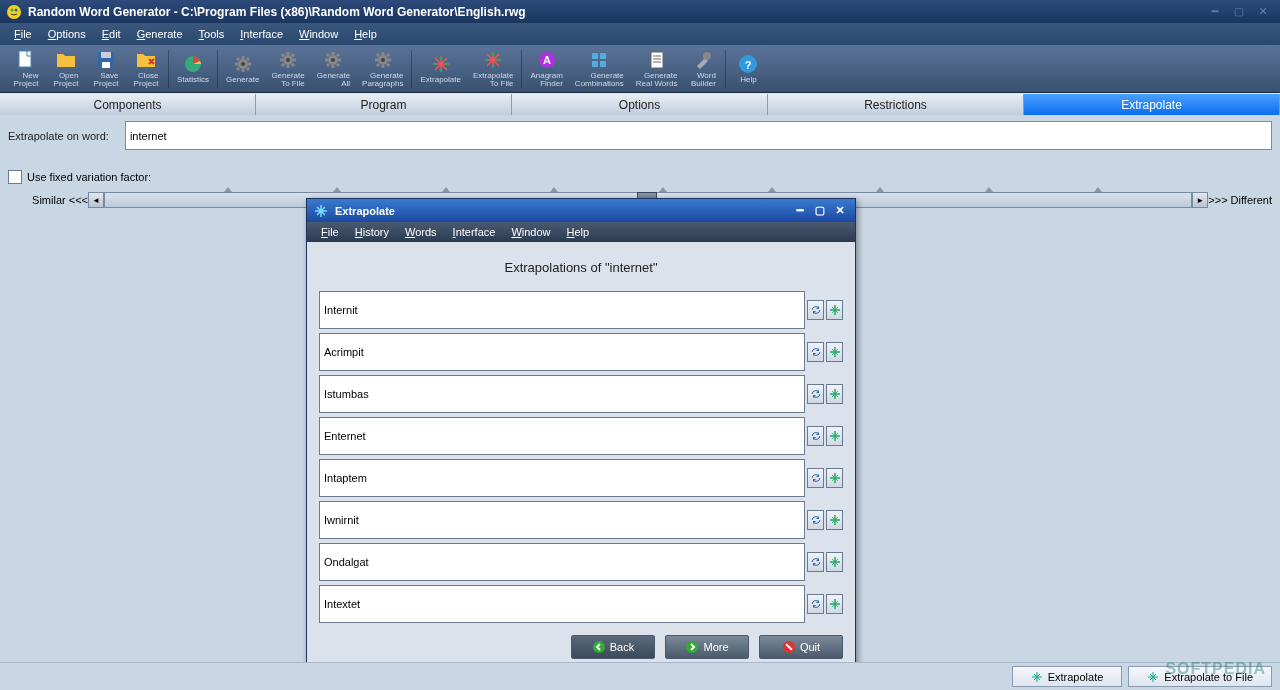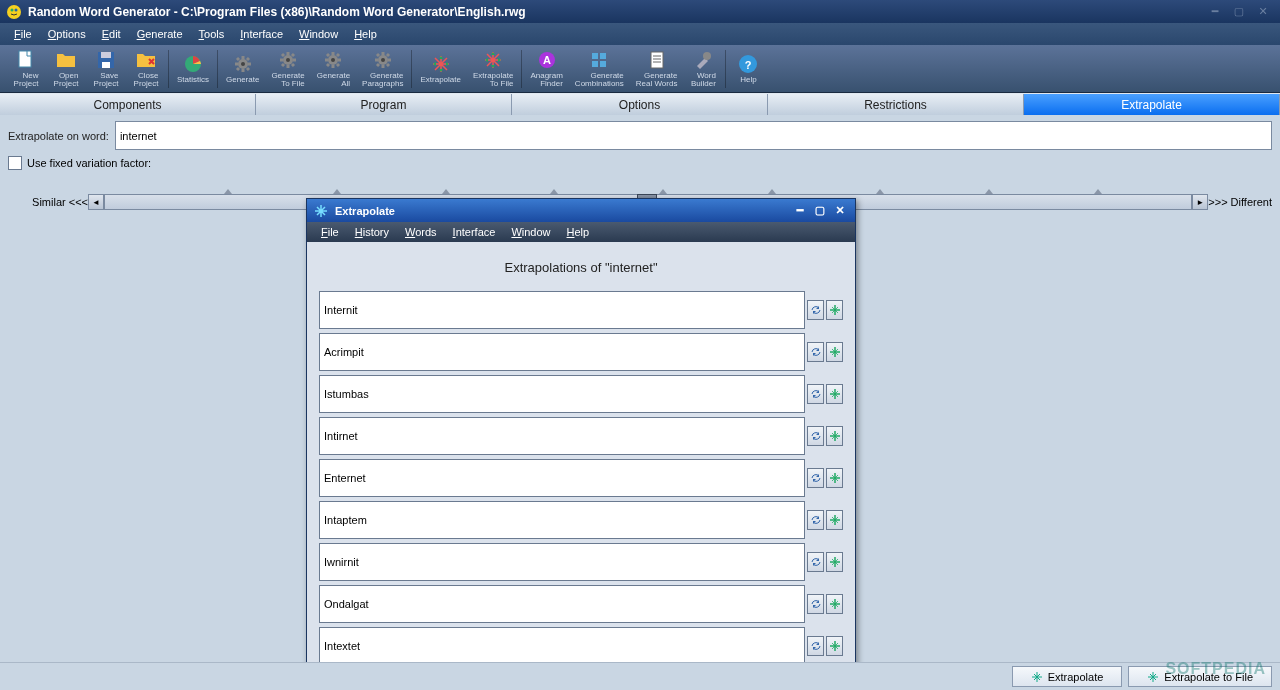--- a/index.html
+++ b/index.html
@@ -14,24 +14,24 @@
 .menubar-item:first-letter{text-decoration:underline}
 .toolbar{height:48px;background:linear-gradient(#5c7399,#38516f);display:flex;align-items:center;padding:2px 6px;gap:0;border-bottom:1px solid #1a2a40}
 .tool-btn{display:flex;flex-direction:column;align-items:center;justify-content:center;padding:2px 6px;min-width:40px;height:44px;cursor:pointer;color:#d0dae8;font-size:9px;border-radius:3px}
 .tool-icon{width:22px;height:22px;margin-bottom:1px}
 .tool-btn .lbl{line-height:8px;text-align:right;font-size:8px}
 .tool-sep{width:1px;height:38px;background:rgba(0,0,0,.3);margin:0 2px}
 .tabbar{height:22px;display:flex;background:#c9d6e3;border-top:1px solid #e0e8f0}
 .tab{flex:1;display:flex;align-items:center;justify-content:center;background:linear-gradient(#e8eef5,#c0cedd);border-right:1px solid #8a9ab0;cursor:pointer;font-size:12px;color:#222}
 .tab.active{background:linear-gradient(#4aa0ff,#0a6ef0);color:#fff}
 .content{padding:6px 8px}
-.row{display:flex;align-items:center;gap:6px;margin-bottom:6px}
+.row{display:flex;align-items:center;gap:16px;margin-bottom:20px}
 .row label{color:#222}
 input[type=text]{flex:1;height:29px;border:1px solid #7a8aa0;padding:0 4px;background:#fff}
-.chk{display:flex;align-items:center;gap:5px;margin-bottom:24px}
+.chk{display:flex;align-items:center;gap:5px;margin-bottom:8px}
 .chkbox{width:14px;height:14px;border:1px solid #6a7a90;background:#fff}
 .slider-row{display:flex;align-items:center;}
 .slider-label{width:80px;text-align:right}
 .slider-outer{flex:1;display:flex;align-items:center}
 .slider-btn{width:16px;height:16px;background:linear-gradient(#e0e6ee,#b8c4d4);border:1px solid #7a8aa0;display:flex;align-items:center;justify-content:center;cursor:pointer;font-size:8px}
 .slider-track{flex:1;height:16px;background:linear-gradient(#d8e0ea,#c0ccdc);border:1px solid #7a8aa0;position:relative}
 .slider-thumb{position:absolute;top:-1px;left:49%;width:20px;height:16px;background:linear-gradient(#8a96a8,#5a6678);border:1px solid #3a4658}
 .slider-tick{position:absolute;top:-6px;width:1px;height:1px;border-left:4px solid transparent;border-right:4px solid transparent;border-bottom:5px solid #8a96a8}
 .dialog{position:absolute;top:198px;left:306px;width:550px;border:1px solid #1a3560;box-shadow:2px 2px 6px rgba(0,0,0,.4);background:#dbe2ec}
 .dlg-title{height:23px;background:linear-gradient(#3a7ad0,#1a4aa0);color:#fff;display:flex;align-items:center;padding:0 6px;gap:6px;font-weight:bold;font-size:12px}
@@ -310,35 +310,20 @@
             </svg>
           </div>
           <div class="mini-btn">
             <svg width="12" height="12">
               <path d="M6 1v10M1 6h10" stroke="#2a6" stroke-width="1.5"></path>
               <path d="M3 3l6 6M9 3l-6 6" stroke="#2a6" stroke-width="0.8"></path>
             </svg>
           </div>
         </div>
         <div class="result-row">
-          <input class="result-input" value="Intirnet" style="">
-          <div class="mini-btn">
-            <svg width="12" height="12">
-              <path d="M2 6a4 4 0 0 1 7-2M10 6a4 4 0 0 1-7 2" stroke="#36a" fill="none"></path>
-              <path d="M9 2v3h-3M3 10v-3h3" fill="#36a"></path>
-            </svg>
-          </div>
-          <div class="mini-btn">
-            <svg width="12" height="12">
-              <path d="M6 1v10M1 6h10" stroke="#2a6" stroke-width="1.5"></path>
-              <path d="M3 3l6 6M9 3l-6 6" stroke="#2a6" stroke-width="0.8"></path>
-            </svg>
-          </div>
-        </div>
-        <div class="result-row">
           <input class="result-input" value="Enternet" style="">
           <div class="mini-btn">
             <svg width="12" height="12">
               <path d="M2 6a4 4 0 0 1 7-2M10 6a4 4 0 0 1-7 2" stroke="#36a" fill="none"></path>
               <path d="M9 2v3h-3M3 10v-3h3" fill="#36a"></path>
             </svg>
           </div>
           <div class="mini-btn">
             <svg width="12" height="12">
               <path d="M6 1v10M1 6h10" stroke="#2a6" stroke-width="1.5"></path>

